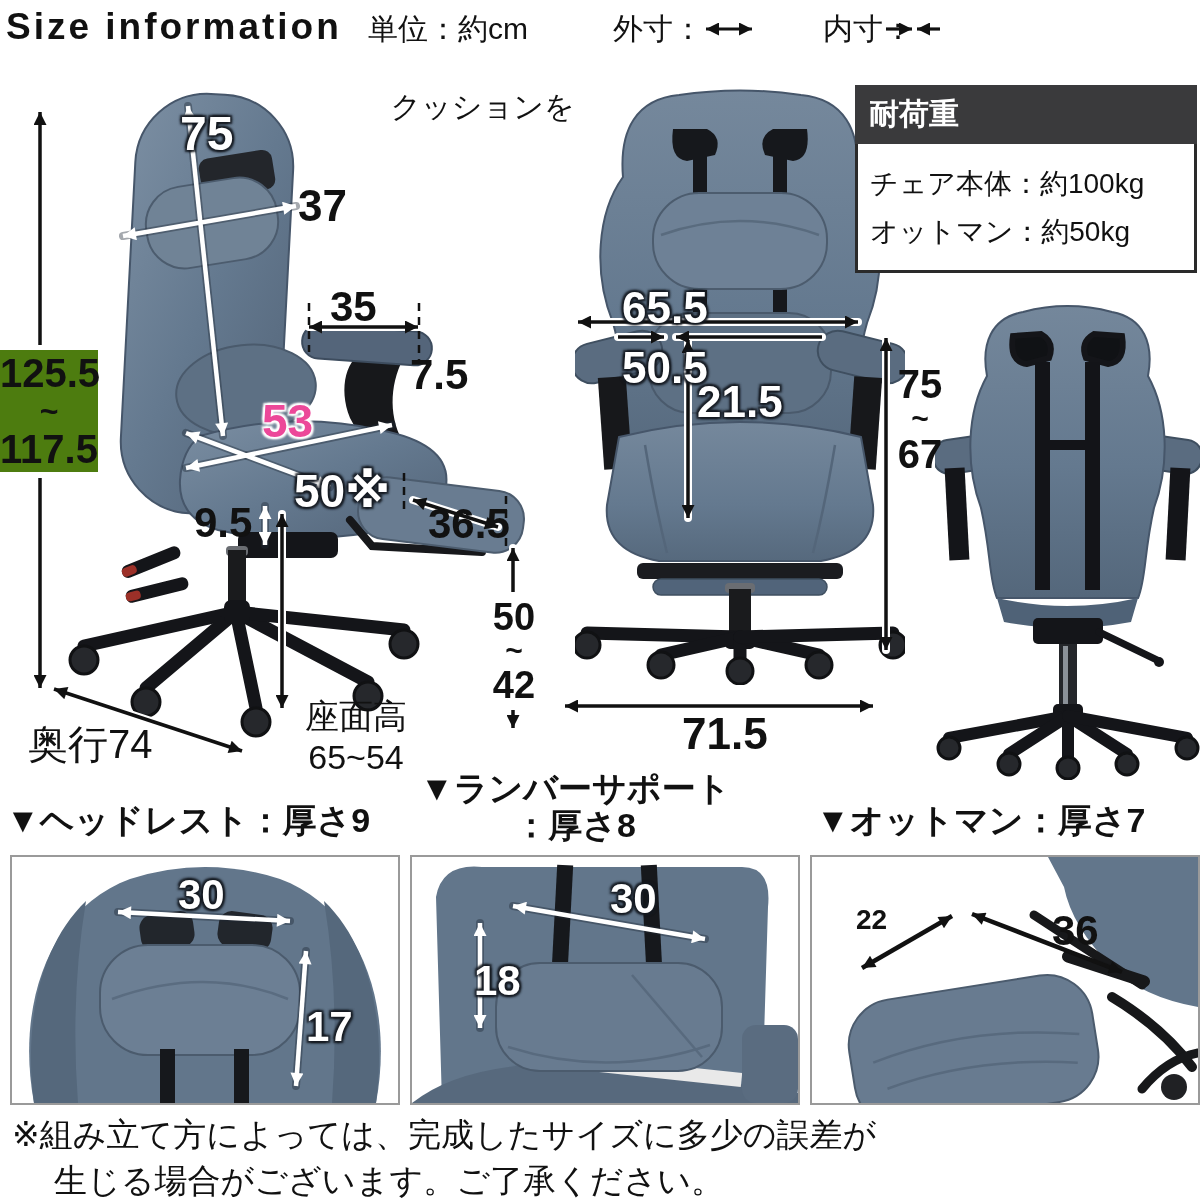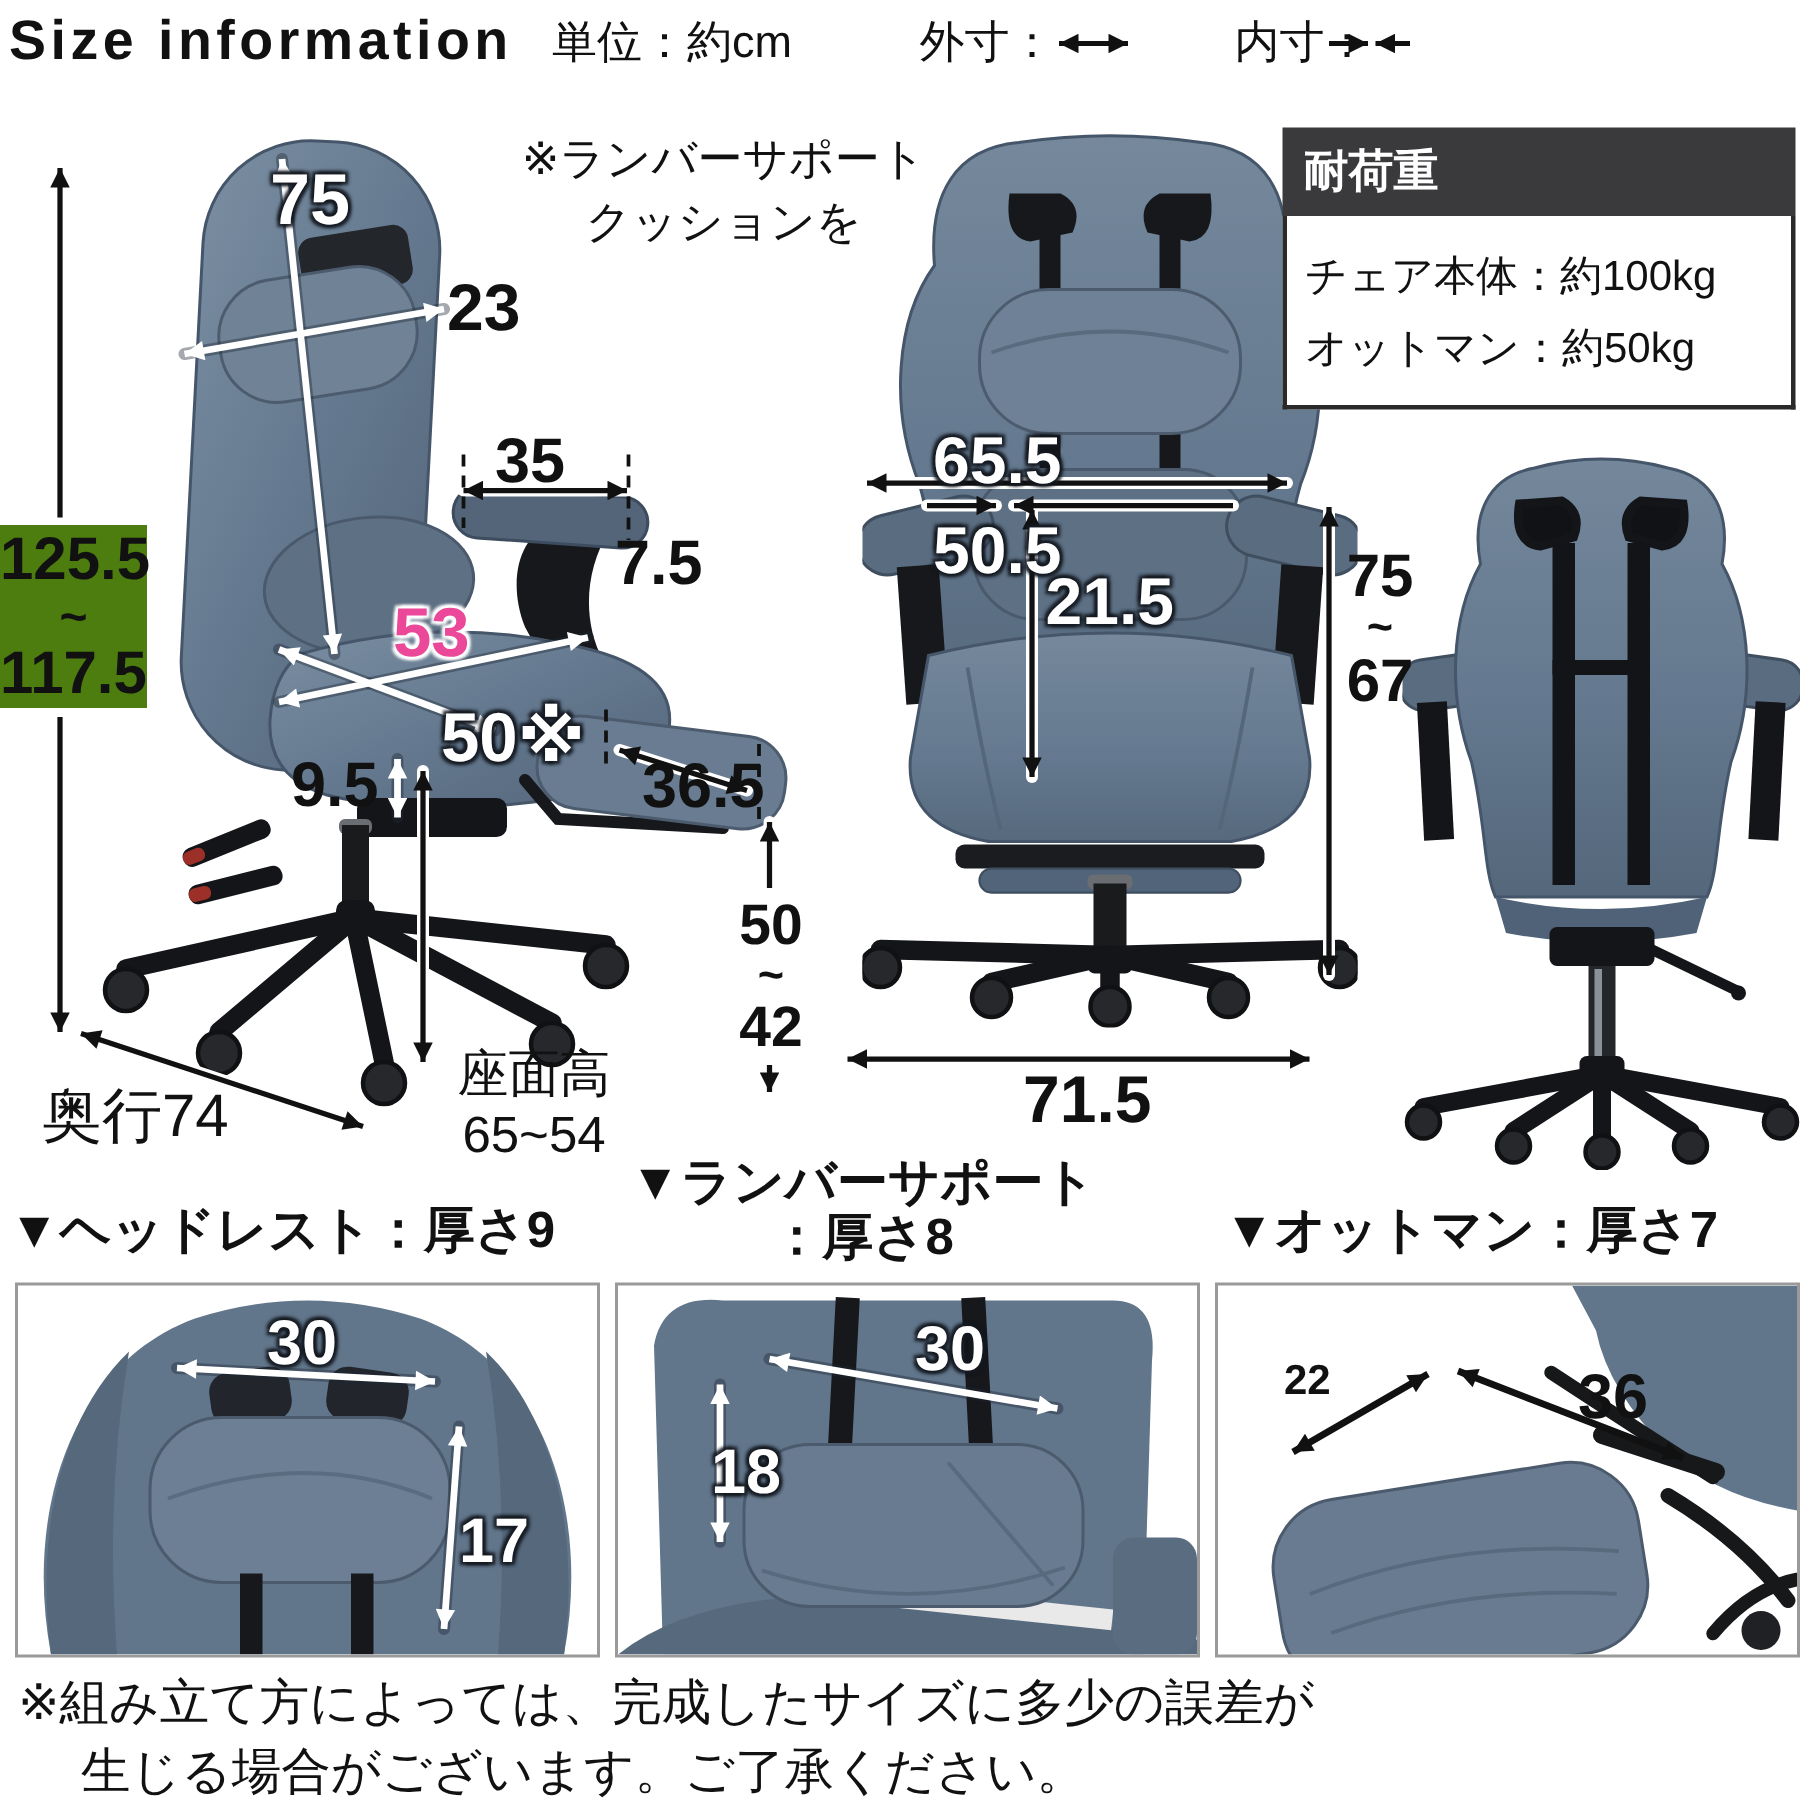--- a/index.html
+++ b/index.html
@@ -22,21 +22,20 @@
 </style>
 </head>
 <body>
 
 <div class="lbl" style="left:6px;top:8px;font-size:37px;letter-spacing:3px;">Size information</div>
 <div class="lbl" style="left:368px;top:14px;font-size:30px;font-weight:normal;">単位：約cm</div>
 <div class="lbl" style="left:613px;top:14px;font-size:30px;font-weight:normal;">外寸：</div>
 <div class="lbl" style="left:823px;top:14px;font-size:30px;font-weight:normal;">内寸：</div>
 
 <div class="lbl stack" style="left:330px;top:86px;width:305px;font-size:30px;line-height:42px;font-weight:normal;">
-  <span>※ランバーサポート</span>
   <span>クッションを</span>
 </div>
 
 <div id="capacity-box">
   <div id="capacity-head">耐荷重</div>
   <div id="capacity-body">
     <div>チェア本体：約100kg</div>
     <div>オットマン：約50kg</div>
   </div>
 </div>
@@ -304,21 +303,21 @@
     <line x1="186" y1="433" x2="330" y2="487" marker-start="url(#mw)" marker-end="url(#mw)"></line>
     <line x1="265" y1="506" x2="265" y2="545" marker-start="url(#mw)" marker-end="url(#mw)"></line>
     <line x1="118" y1="912" x2="290" y2="921" marker-start="url(#mw)" marker-end="url(#mw)"></line>
     <line x1="306" y1="951" x2="296" y2="1086" marker-start="url(#mw)" marker-end="url(#mw)"></line>
     <line x1="513" y1="906" x2="705" y2="939" marker-start="url(#mw)" marker-end="url(#mw)"></line>
     <line x1="480" y1="923" x2="480" y2="1028" marker-start="url(#mw)" marker-end="url(#mw)"></line>
   </g>
 </svg>
 
 <div class="lbl w" style="left:180px;top:110px;font-size:48px;">75</div>
-<div class="lbl" style="left:298px;top:184px;font-size:44px;">23</div>
+<div class="lbl" style="left:298px;top:184px;font-size:44px;">37</div>
 <div class="lbl stack" style="left:0px;top:350px;width:98px;background:#4d7c0f;">
   <span style="font-size:40px;line-height:46px;">125.5</span>
   <span style="font-size:32px;line-height:30px;">~</span>
   <span style="font-size:40px;line-height:46px;">117.5</span>
 </div>
 <div class="lbl" style="left:330px;top:286px;font-size:42px;">35</div>
 <div class="lbl" style="left:410px;top:354px;font-size:42px;">7.5</div>
 <div class="lbl bw" style="left:262px;top:398px;font-size:46px;">53</div>
 <div class="lbl w" style="left:294px;top:468px;font-size:46px;">50※</div>
 <div class="lbl" style="left:428px;top:458px;font-size:42px;margin-top:45px;">36.5</div>

